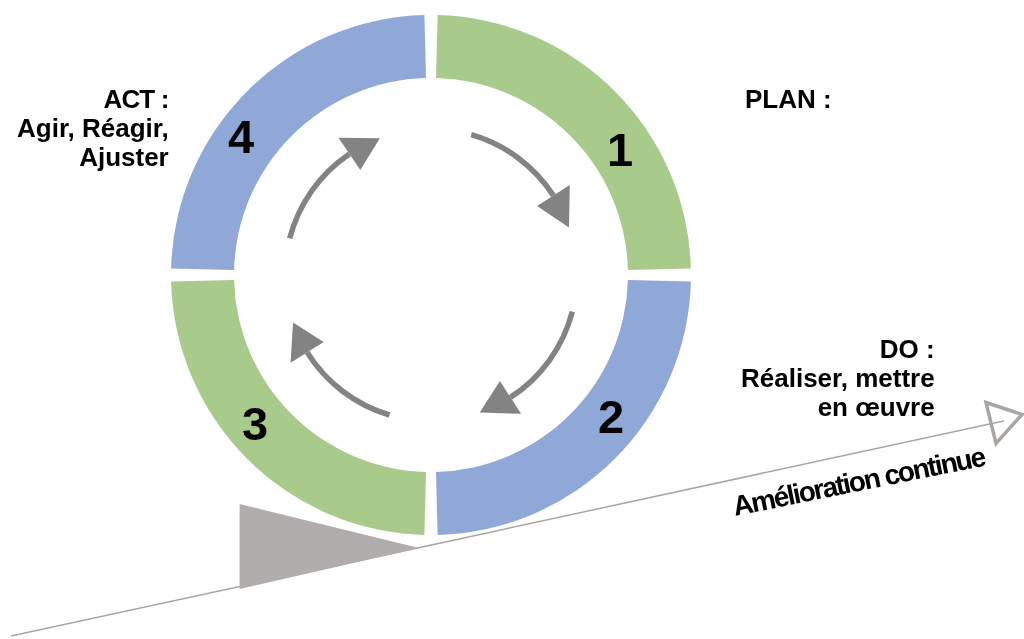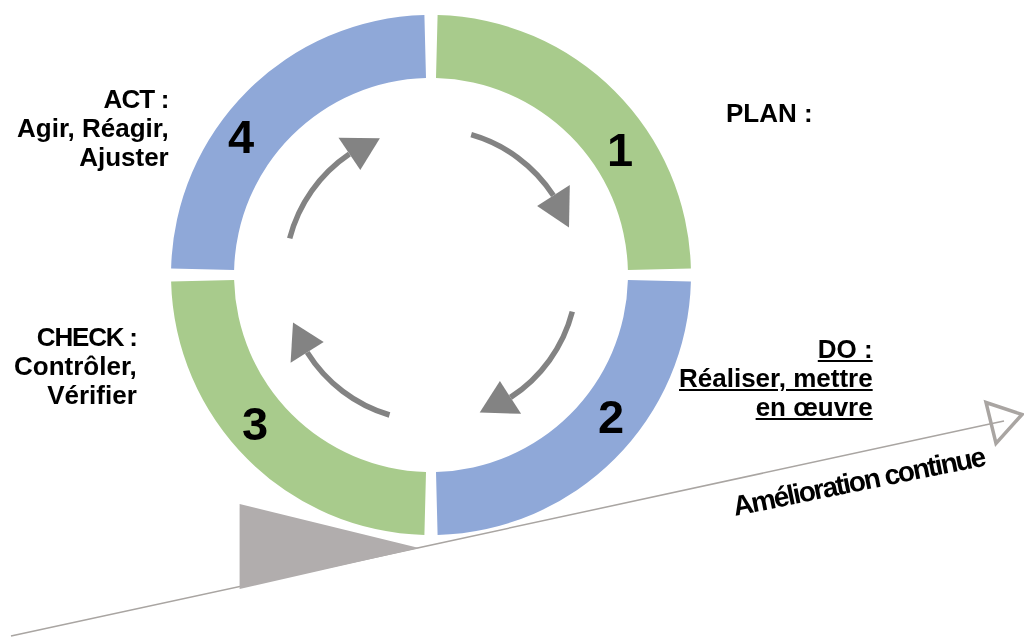--- a/index.html
+++ b/index.html
@@ -30,17 +30,16 @@
 <text x="255" y="440.2" text-anchor="middle" style="font-family:Liberation Sans,sans-serif;font-weight:bold;font-size:47px;fill:#000">3</text>
 <text x="241" y="152.7" text-anchor="middle" style="font-family:Liberation Sans,sans-serif;font-weight:bold;font-size:47px;fill:#000">4</text>
 <line x1="11.0" y1="636.0" x2="985" y2="425.0" stroke="#A9A5A2" stroke-width="1.5"></line>
 <polygon points="239.6,504 419,548 239.6,589" fill="#B1ADAD"></polygon>
 <polygon points="986,402.5 1022,414.5 996,443.4" fill="#fff" stroke="#A9A5A2" stroke-width="3.5" stroke-linejoin="miter"></polygon>
 <line x1="985" y1="425.0" x2="1004" y2="420.9" stroke="#A9A5A2" stroke-width="1.5"></line>
 <text x="735" y="516" transform="rotate(-11.4 735 516)" style="font-family:Liberation Sans,sans-serif;font-weight:bold;font-size:28px;letter-spacing:-1.9px;fill:#000">Amélioration continue</text>
 </svg>
 
 <div class="lbl" style="left:17px;top:85px;"><span style="letter-spacing:-0.8px">ACT&nbsp;:</span><br>Agir, Réagir,<br>Ajuster</div>
-<div class="lbl" style="left:726px;top:85px;margin-top:14px;">PLAN&nbsp;:<br><br></div>
-<div class="lbl" style="left:14px;top:323px;"><span style="letter-spacing:-1.2px">CHECK&nbsp;:</span><br>Contrôler,<br>Vérifier</div>
-<div class="lbl" style="left:679px;top:335px;text-decoration:underline;">DO&nbsp;:<br>Réaliser, mettre<br>en œuvre</div>
+<div class="lbl" style="left:745px;top:85px;">PLAN&nbsp;:<br><br></div>
+<div class="lbl" style="left:741px;top:335px;">DO&nbsp;:<br>Réaliser, mettre<br>en œuvre</div>
 
 </div>
 
 </body></html>

